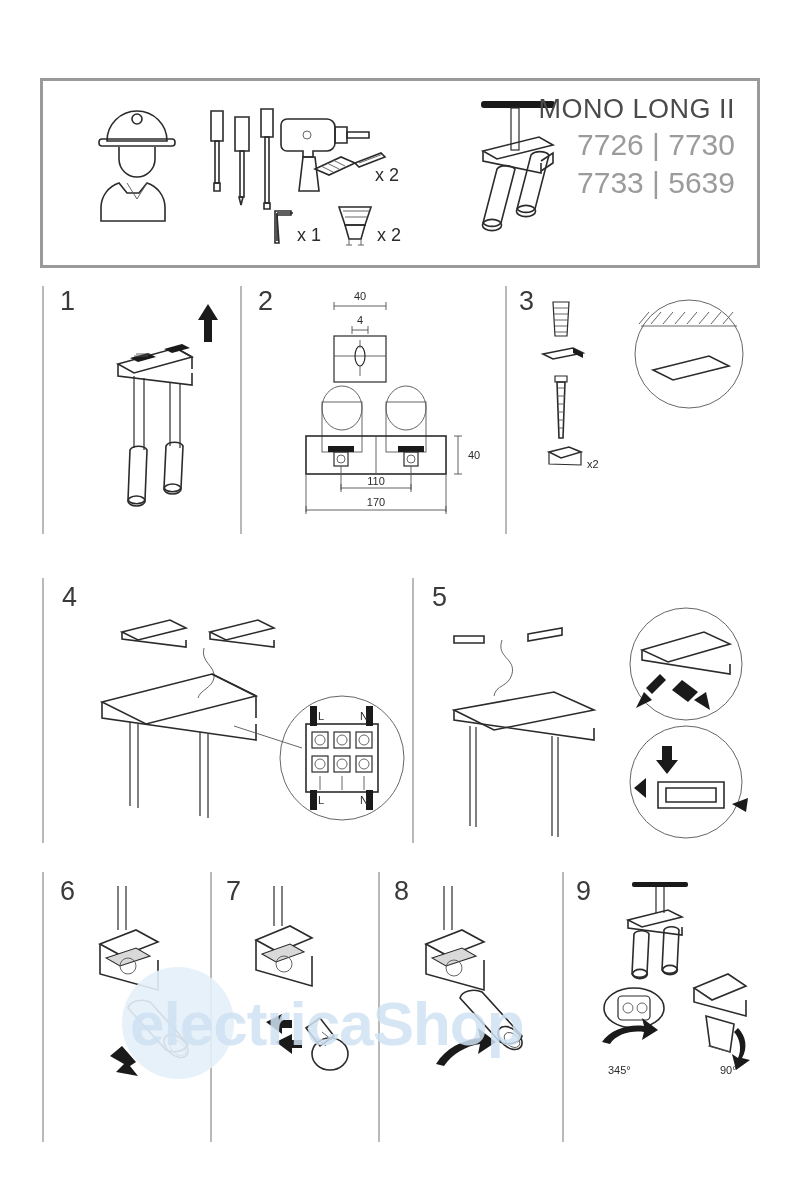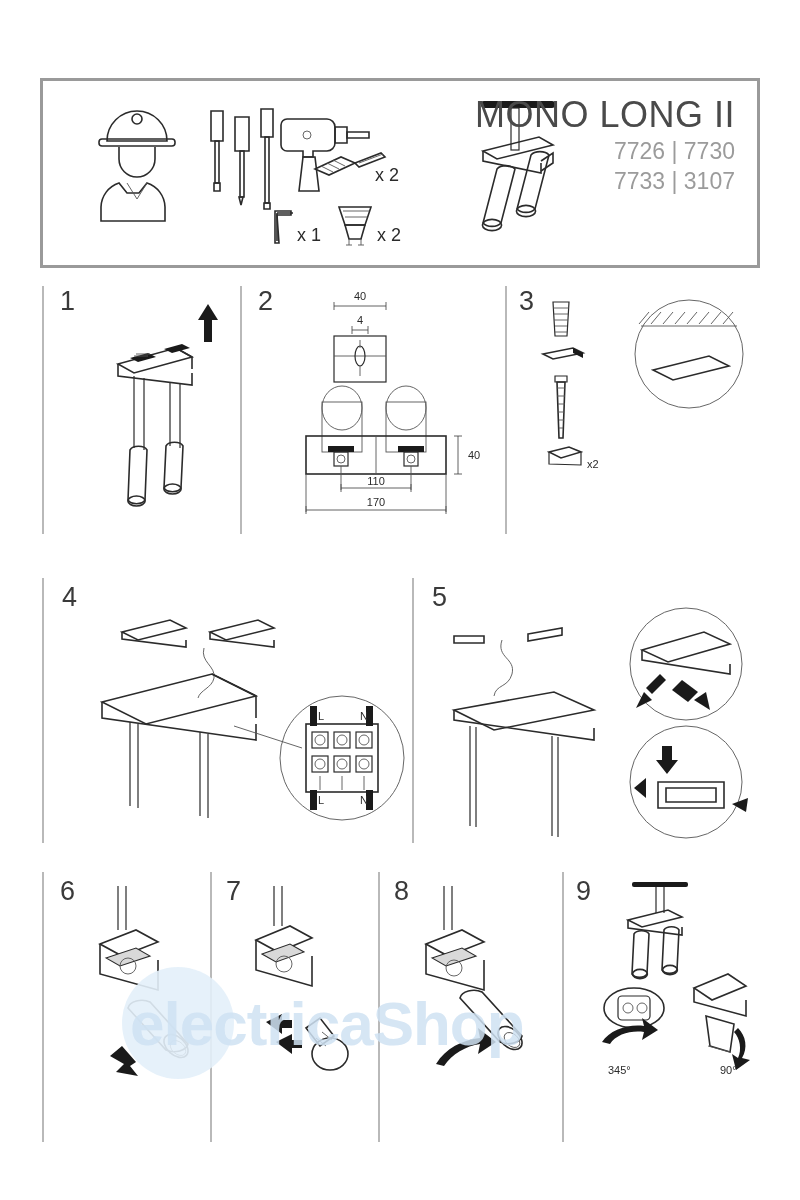--- a/index.html
+++ b/index.html
@@ -17,25 +17,25 @@
   
   .header-box {
     position: absolute; left: 40px; top: 78px; width: 720px; height: 190px;
     border: 3px solid #9a9a9a;
     background: #fff;
   }
   .title-block {
     position: absolute; right: 22px; top: 14px; text-align: right;
   }
   .title-main {
-    font-size: 36px; letter-spacing: .5px; color: #4a4a4a; font-weight: 400;
+    font-size: 27px; letter-spacing: .5px; color: #4a4a4a; font-weight: 400;
     line-height: 1.1;
   }
   .title-codes {
-    font-size: 23px; color: #9b9b9b; line-height: 1.22; margin-top: 2px;
+    font-size: 30px; color: #9b9b9b; line-height: 1.22; margin-top: 2px;
     font-weight: 400;
   }
 
   
   .tools { position: absolute; left: 22px; top: 12px; }
 
   
   .panel {
     position: absolute;
     border-left: 2px solid #b9b9b9;
@@ -153,21 +153,21 @@
         <g>
           <path class="ln2" d="M78 64 a10 6 0 0 1 18 0 l-14 54 a10 6 0 0 1 -18 0 z" fill="#fff"></path>
           <ellipse class="ln2" cx="73" cy="120" rx="9.6" ry="5.6" fill="#fff"></ellipse>
         </g>
       </svg>
     </div>
 
     <div class="title-block">
       <div class="title-main">MONO LONG II</div>
       <div class="title-codes">7726 | 7730</div>
-      <div class="title-codes">7733 | 3107</div>
+      <div class="title-codes">7733 | 5639</div>
     </div>
   </div>
 
   <div class="panel" style="left:42px; top:286px; width:190px; height:248px;">
     <div class="panel-num" style="left:16px; top:0px;">1</div>
     <svg width="160" height="240" viewBox="0 0 160 240" style="position:absolute;left:34px;top:12px;">
 
       <path class="fillblack" d="M130 6 l10 16 h-6 v22 h-8 v-22 h-6 z"></path>
 
       <path class="ln2" d="M40 66 l58 -16 l16 9 l-58 16 z" fill="#fff"></path>

